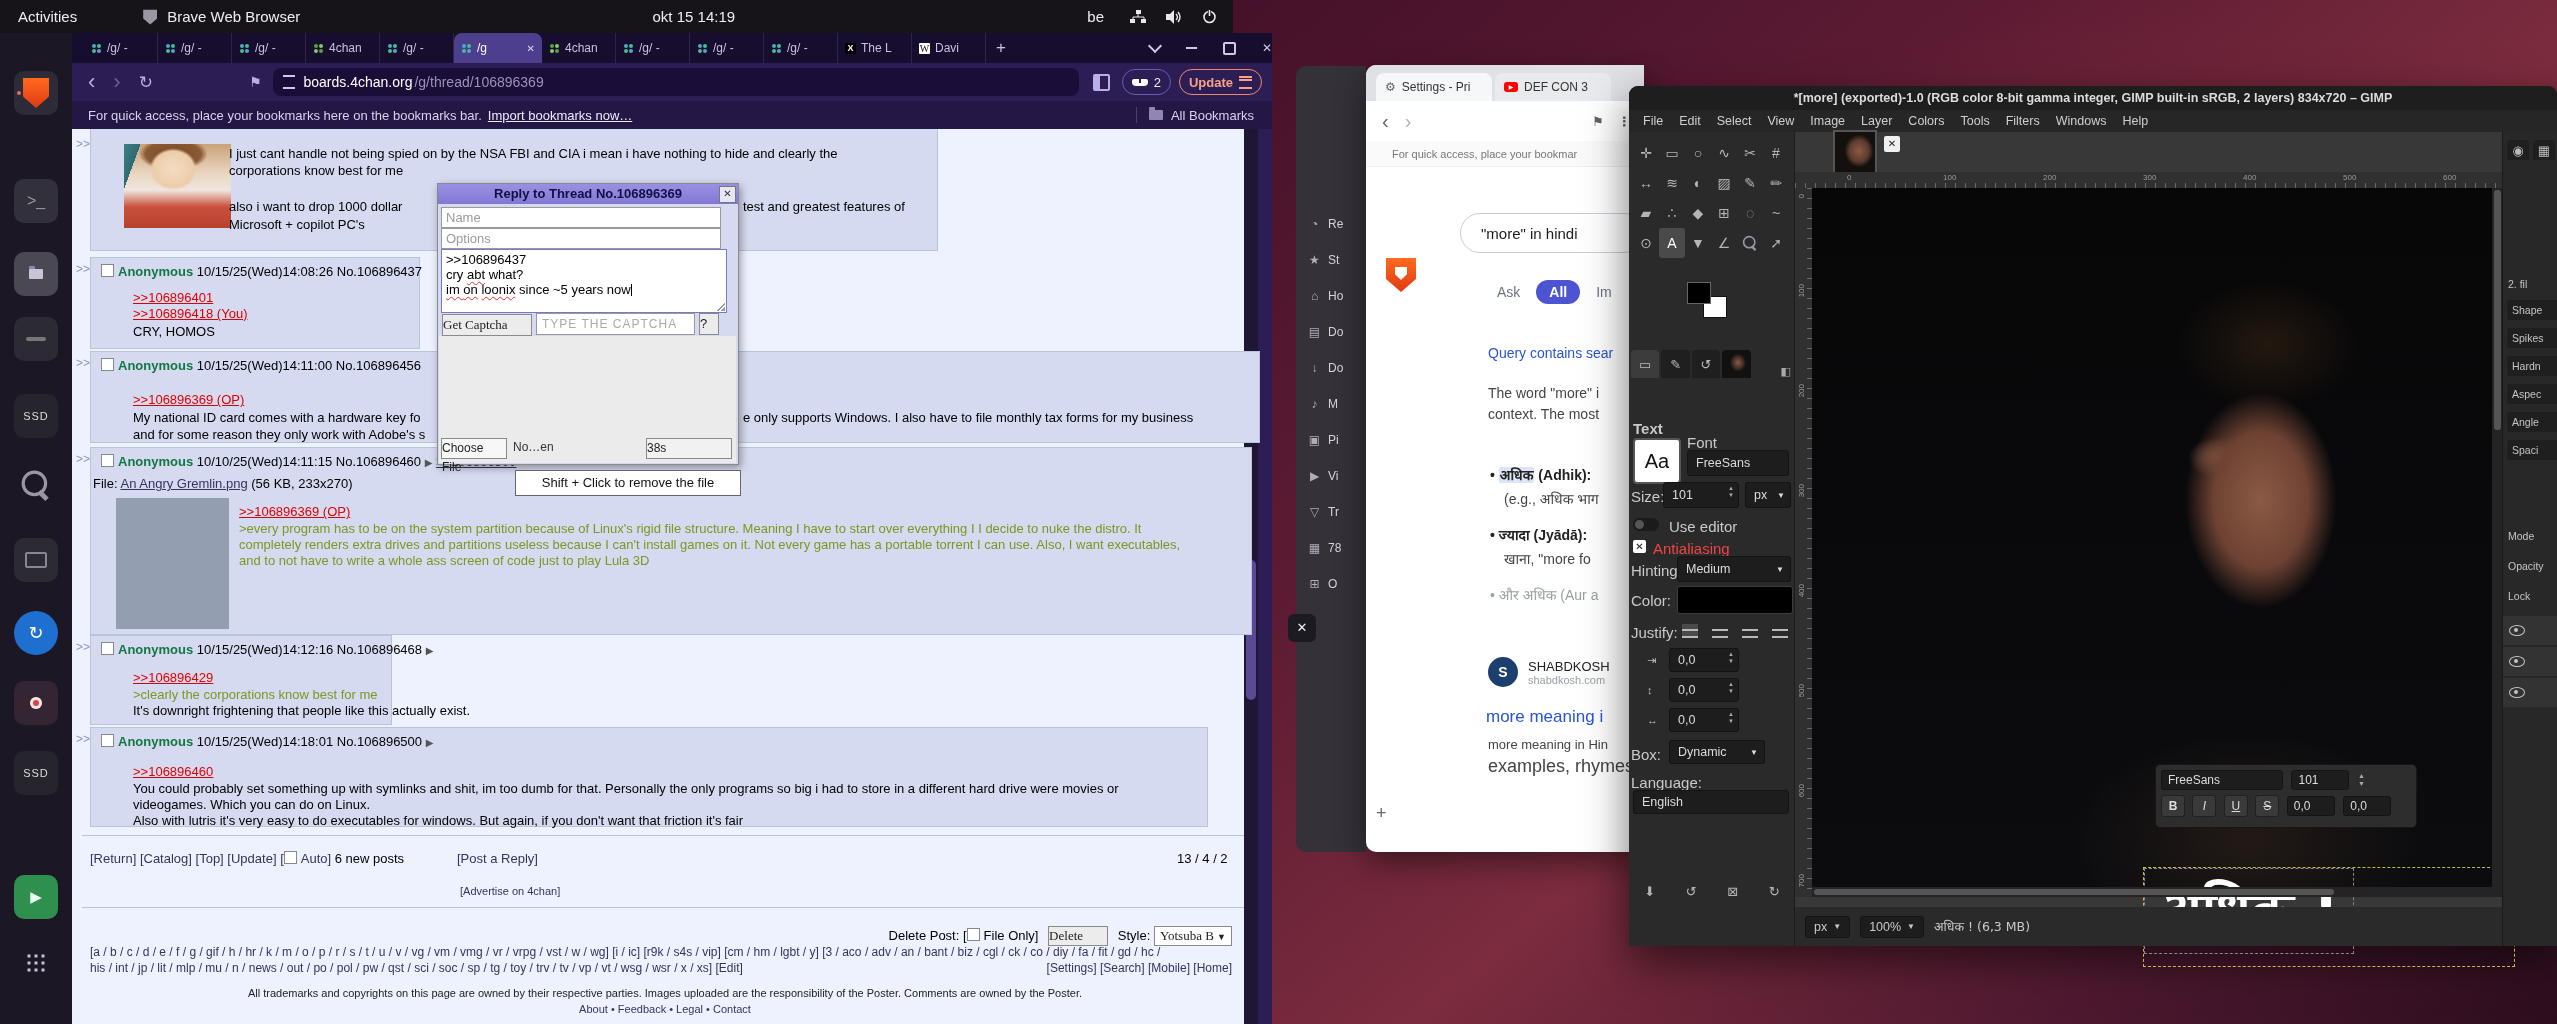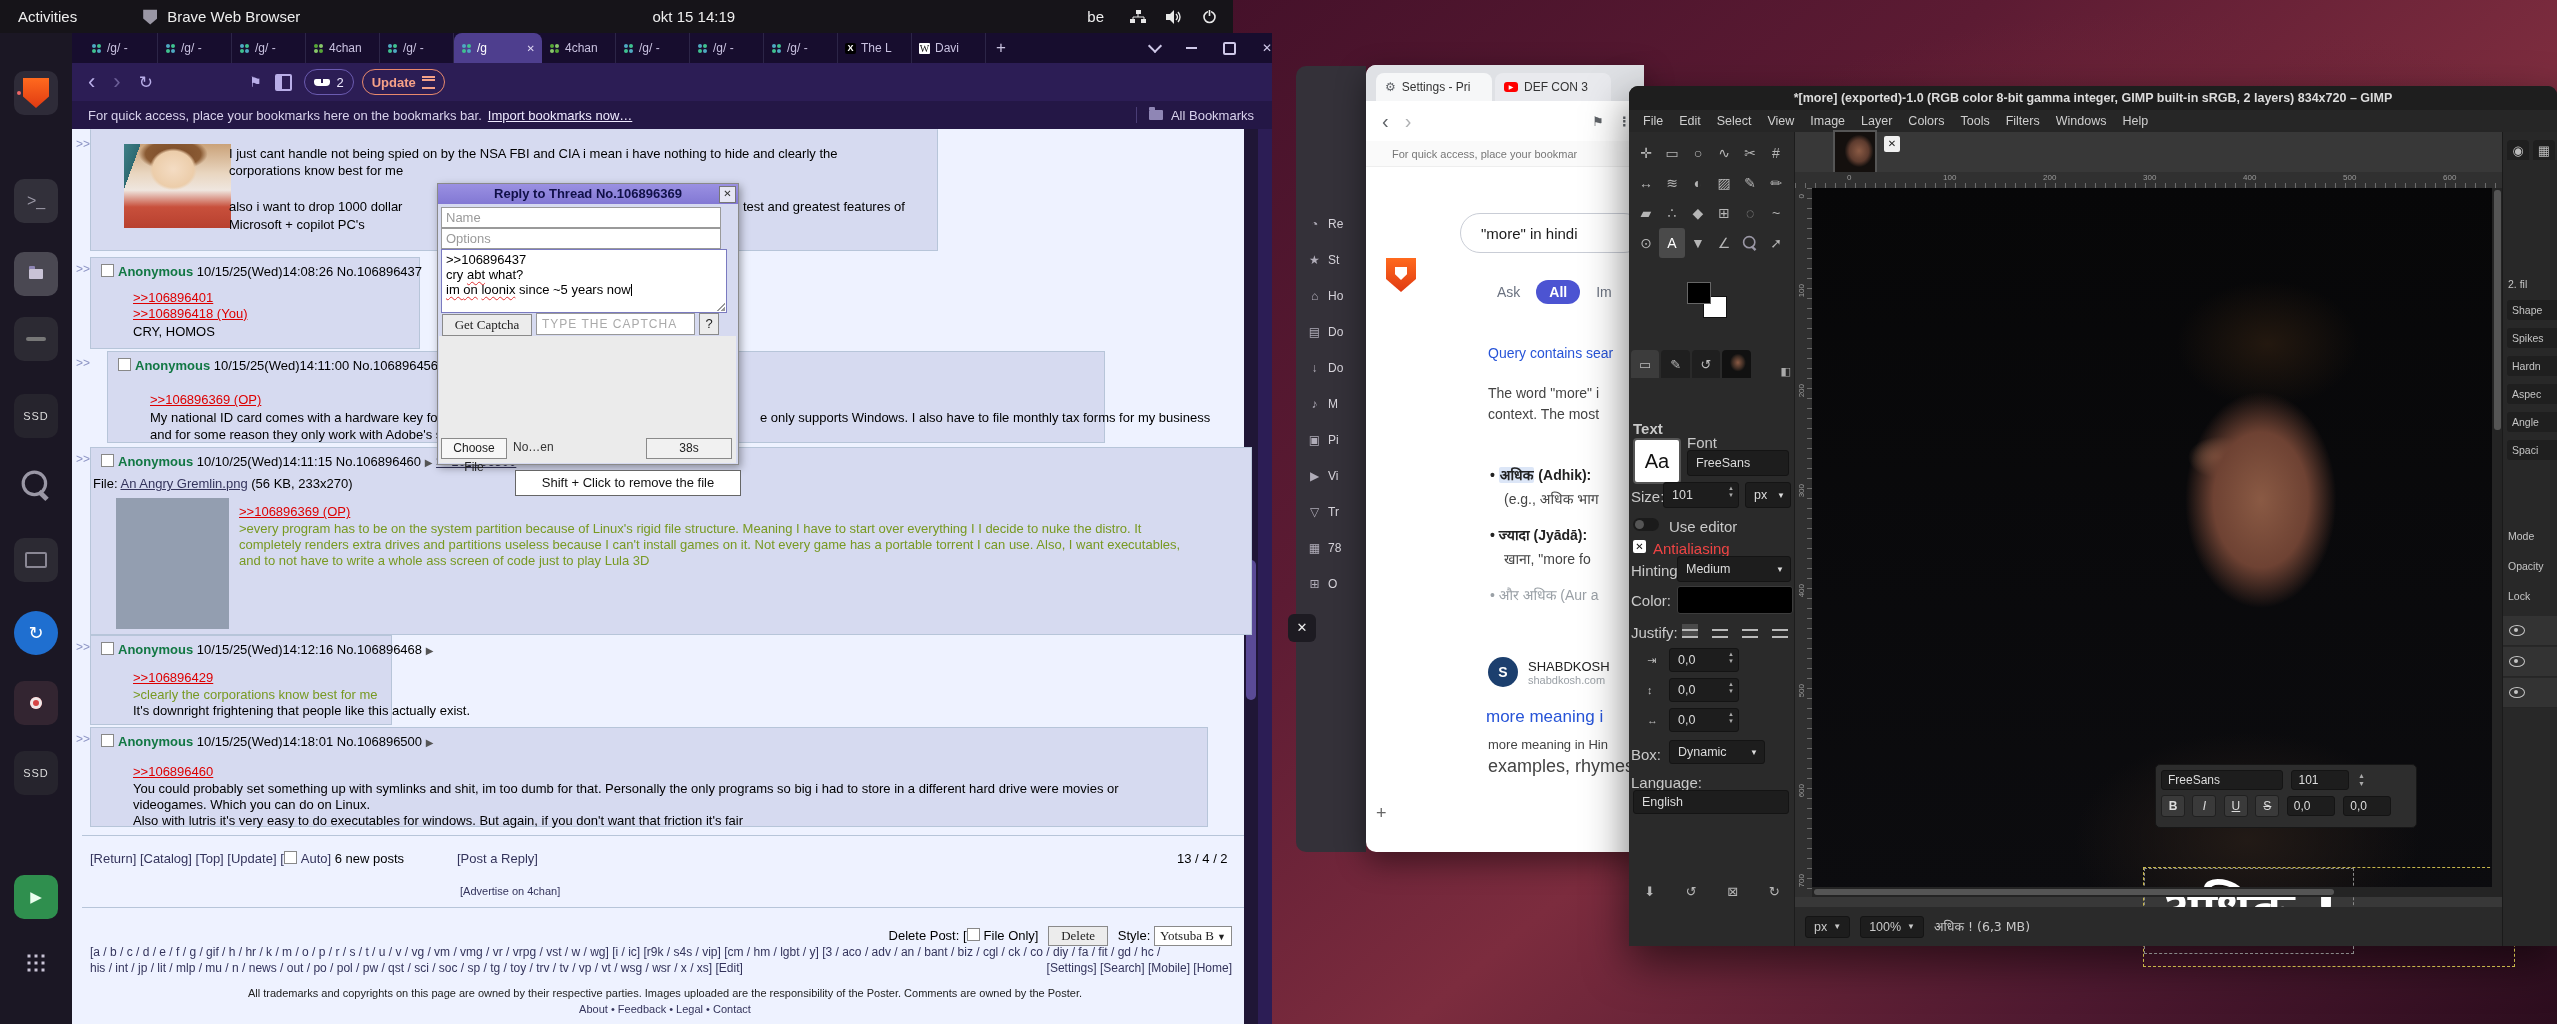--- a/index.html
+++ b/index.html
@@ -62,21 +62,21 @@
   .tri{color:#555;font-size:10px;}
   
   #qreply{position:absolute;left:365px;top:54px;width:300px;height:280px;background:#d6daf0;border:1px solid #8a8a8a;box-shadow:2px 3px 8px rgba(0,0,0,.35);z-index:50;font-size:13px;}
   #qrhead{position:absolute;left:0;top:0;width:100%;height:20px;background:linear-gradient(#9a90e2,#8278d4);color:#101048;font-weight:bold;text-align:center;line-height:20px;font-size:13px;}
   #qrclose{position:absolute;right:2px;top:2px;width:15px;height:15px;background:#e6e6f4;border:1px solid #777;color:#333;font-size:10px;line-height:14px;text-align:center;}
   .qrfield{position:absolute;left:3px;width:274px;height:19px;background:#fff;border:1px solid #9a9a9a;color:#9a9a9a;font-size:13px;line-height:19px;padding-left:4px;}
   #qrtext{position:absolute;left:3px;top:65px;width:276px;height:58px;background:#fff;border:1px solid #7a7ac0;color:#000;padding:2px 4px;line-height:15px;}
   .sq{text-decoration:underline wavy #e03030 1px;text-underline-offset:2px;}
   .caret{display:inline-block;width:1px;height:12px;background:#000;vertical-align:-2px;}
   .rsz{position:absolute;right:1px;bottom:1px;width:8px;height:8px;background:linear-gradient(135deg,transparent 50%,#999 50%,#999 60%,#fff 60%,#fff 75%,#999 75%);}
-  .btn{background:#ececec;border:1px solid #8a8a8a;color:#222;text-align:center;}
+  .btn{background:#ececec;border:1px solid #8a8a8a;color:#222;text-align:left;}
   #qrgray{position:absolute;left:1px;top:152px;width:297px;height:127px;background:#ebebeb;}
   #tooltip{position:absolute;left:443px;top:341px;width:224px;height:24px;background:#fff;border:1px solid #666;color:#111;font-size:13px;line-height:24px;text-align:center;z-index:60;}
   
   #opimg{position:absolute;left:33px;top:14px;width:107px;height:84px;
     background:linear-gradient(110deg,#3f7f86 0%,#2e6a72 12%,transparent 12%),
     radial-gradient(34px 30px at 46% 30%,#f4dcc3 0%,#eccdaa 60%,transparent 70%),
     radial-gradient(46px 22px at 46% 12%,#7a4a28 0%,#8a5a33 60%,transparent 75%),
     linear-gradient(180deg,#caa279 0%,#e9d6c0 35%,#efe6df 55%,#c8503c 75%,#b8402f 100%);}
   #gremimg{position:absolute;left:25px;top:50px;width:113px;height:131px;
     background:radial-gradient(40px 55px at 50% 52%,#ef9c94 0%,#df7468 55%,transparent 78%),
@@ -318,20 +318,25 @@
         <span class="restr"></span>
         <span style="color:#cfc8e8;font-size:12px;">✕</span>
       </div>
     </div>
 
     <div id="urlrow">
       <span style="font-size:22px;margin-left:16px;">‹</span>
       <span style="font-size:22px;margin-left:18px;opacity:.45;">›</span>
       <span style="font-size:17px;margin-left:18px;">↻</span>
       <span style="margin-left:96px;font-size:14px;">⚑</span>
+      <div id="urlpill" style="margin-left:12px;">
+        <span class="tune"></span>
+        <span style="color:#fff;">boards.4chan.org</span>
+          <span style="color:#9a93b8;margin-left:-6px;">/g/thread/106896369</span>
+      </div>
       <span class="splitsq" style="margin-left:14px;"></span>
       <div class="pillbtn shieldpill" style="margin-left:12px;">
           <span class="glasses"></span>
           <span>2</span>
         </div>
       <div class="pillbtn updbtn" style="margin:0 10px 0 8px;">
           <span>Update</span>
           <span class="burger"></span>
         </div>
     </div>
@@ -366,21 +371,21 @@
         <div class="ptxt" style="left:138px;top:87px;">Microsoft + copilot PC's</div>
       </div>
 
       <div class="post bordered" style="left:18px;top:128px;width:330px;height:92px;">
         <div class="phead" style="left:10px;top:6px;"><span class="cb"></span><span class="pname">Anonymous</span> <span>10/15/25(Wed)14:08:26</span> <span>No.106896437</span></div>
         <div class="ptxt" style="left:42px;top:32px;"><span class="ql">&gt;&gt;106896401</span></div>
         <div class="ptxt" style="left:42px;top:48px;"><span class="ql">&gt;&gt;106896418 (You)</span></div>
         <div class="ptxt" style="left:42px;top:66px;">CRY, HOMOS</div>
       </div>
 
-      <div class="post bordered" style="left:35px;top:222px;width:998px;height:92px;padding-left:20px;">
+      <div class="post bordered" style="left:18px;top:222px;width:1170px;height:92px;padding-left:20px;">
         <div class="phead" style="left:10px;top:6px;"><span class="cb"></span><span class="pname">Anonymous</span> <span>10/15/25(Wed)14:11:00</span> <span>No.106896456</span></div>
         <div class="ptxt" style="left:42px;top:40px;"><span class="ql">&gt;&gt;106896369 (OP)</span></div>
         <div class="ptxt" style="left:42px;top:58px;">My national ID card comes with a hardware key fo</div>
         <div class="ptxt" style="left:652px;top:58px;">e only supports Windows. I also have to file monthly tax forms for my business</div>
         <div class="ptxt" style="left:42px;top:75px;">and for some reason they only work with Adobe's s</div>
       </div>
 
       <div class="post bordered" style="left:18px;top:318px;width:1162px;height:188px;">
         <div class="phead" style="left:10px;top:6px;"><span class="cb"></span><span class="pname">Anonymous</span> <span>10/10/25(Wed)14:11:15</span> <span>No.106896460</span> <span class="tri">▶</span> <span class="bl">&gt;&gt;106896500</span></div>
         <div class="phead" style="left:2px;top:28px;"><span>File:</span> <span class="bl">An Angry Gremlin.png</span> <span>(56 KB, 233x270)</span></div>

